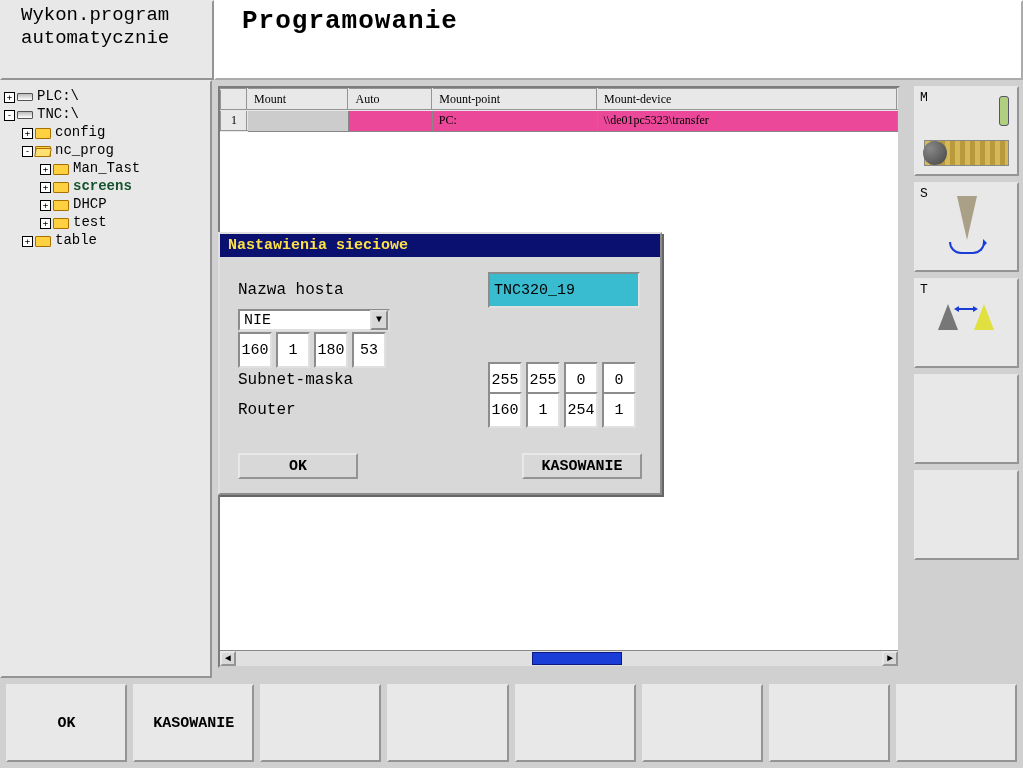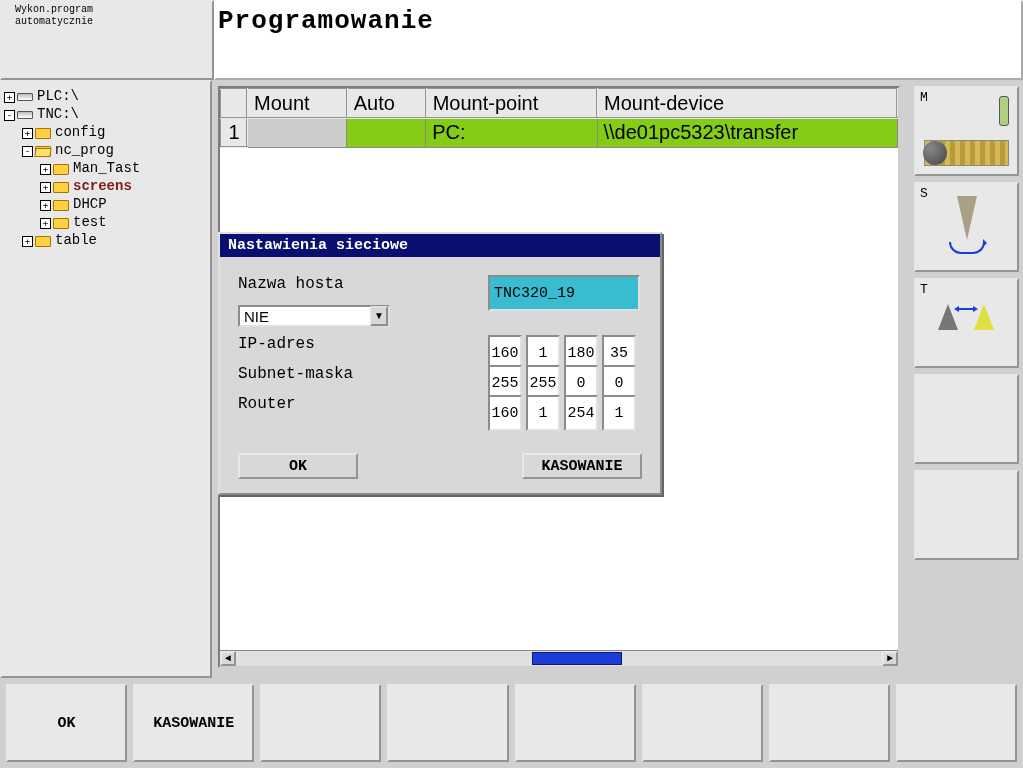--- a/index.html
+++ b/index.html
@@ -13,31 +13,31 @@
     position: relative;
   }
   .header {
     display: flex;
     height: 80px;
   }
   .header-left {
     width: 214px;
     background: #e8e8e8;
     border: 2px outset #e8e8e8;
-    padding: 2px 13px;
-    font-family: "Courier New", monospace;
-    font-size: 10px;
+    padding: 2px 19px;
+    font-family: "Courier New", monospace;
+    font-size: 19px;
     line-height: 1.2;
     white-space: pre-line;
   }
   .header-right {
     flex: 1;
     background: #fff;
     border: 2px outset #fff;
-    padding: 4px 2px;
+    padding: 4px 26px;
   }
   .header-title {
     font-family: "Courier New", monospace;
     font-size: 26px;
     font-weight: bold;
     letter-spacing: 1px;
   }
   .header-sub {
     font-family: "Courier New", monospace;
     font-size: 24px;
@@ -92,50 +92,50 @@
   .folder-icon.open::before {
     content: "";
     position: absolute;
     left: -1px; right: -1px; bottom: -1px; height: 7px;
     background: #ffe070;
     border: 1px solid #a87000;
     border-radius: 1px;
     transform: skewX(-10deg);
   }
   .tree-label { }
-  .selected { color: #7f1d1d; font-weight: bold; }
+  .selected { color: #14532d; font-weight: bold; }
 
   .content-wrap {
     width: 698px;
     background: #d0d0d0;
     padding: 4px 6px 4px 0;
     position: relative;
   }
   .content-box {
     position: absolute;
     left: 6px; top: 6px;
     width: 682px;
     height: 582px;
     background: #fff;
     border: 2px inset #d0d0d0;
   }
   .data-table {
     width: 100%;
     border-collapse: collapse;
-    font-family: Liberation Sans, sans-serif;
-    font-size: 20px;
+    font-family: Liberation Serif, serif;
+    font-size: 12px;
   }
   .data-table th, .data-table td {
     border: 1px solid #888;
     padding: 2px 6px;
     text-align: left;
     font-weight: normal;
   }
   .data-table th { background: #e8e8e8; border: 2px outset #e8e8e8; }
-  .data-table td { background: #84cc16; }
+  .data-table td { background: #ec4899; }
   .data-table th.rownum, .data-table td.rownum { background: #e8e8e8; text-align: center; width: 26px; border: 2px outset #e8e8e8; }
   .data-table td.gmount { background: #ccc; }
 
   .scrollbar-h {
     position: absolute;
     left: 0; right: 0; bottom: 0;
     height: 16px;
     background: #e0e0e0;
     border-top: 1px solid #888;
     display: flex;
@@ -227,31 +227,32 @@
   .dialog {
     position: absolute;
     left: 218px; top: 232px;
     width: 444px;
     background: #d8d8d8;
     border: 2px outset #e0e0e0;
     box-shadow: 2px 2px 0 #666;
   }
   .dialog-title {
     background: #0a1070;
-    color: #ffffff;
+    color: #fde047;
     padding: 3px 8px;
     font-family: "Courier New", monospace;
     font-size: 15px;
     font-weight: bold;
   }
   .dialog-body {
     padding: 18px 18px 14px 18px;
   }
   .dlg-row {
     display: flex;
+    align-items: center;
     height: 30px;
     font-family: "Courier New", monospace;
     font-size: 16px;
   }
   .dlg-label { width: 250px; }
   .txtfield {
     height: 22px;
     background: #fff;
     border: 2px inset #e0e0e0;
     padding: 16px 4px;
@@ -259,21 +260,21 @@
     font-size: 15px;
     display: inline-flex;
     align-items: center;
   }
   .txtfield.sel { background: #39bcd0; }
   .oct { width: 34px; margin-right: 4px; justify-content:center;}
   .select {
     width: 152px; height:22px;
     background:#fff; border:2px inset #e0e0e0;
     display:flex; align-items:center; justify-content:space-between;
-    padding:0 0 0 4px; font-family:Liberation Sans, sans-serif; font-size:15px;
+    padding:0 0 0 4px; font-family:Liberation Mono, monospace; font-size:15px;
   }
   .select .arrow{ width:18px;height:20px;background:#d8d8d8;border:2px outset #e0e0e0; font-size:10px; text-align:center; line-height:16px;}
   .dlg-buttons {
     display: flex;
     justify-content: space-between;
     margin-top: 28px;
   }
   .dlg-btn {
     width: 120px; height: 26px;
     background: #d8d8d8;
@@ -431,32 +432,31 @@
           <span>TNC320_19</span>
         </div>
     </div>
     <div class="dlg-row">
       <div class="select">
           <span>NIE</span>
           <span class="arrow">▼</span>
         </div>
     </div>
     <div class="dlg-row">
-      <div class="dlg-label">IP-adres</div>
       <div class="txtfield oct">
           <span>160</span>
         </div>
       <div class="txtfield oct">
           <span>1</span>
         </div>
       <div class="txtfield oct">
           <span>180</span>
         </div>
       <div class="txtfield oct">
-          <span>35</span>
+          <span>53</span>
         </div>
     </div>
     <div class="dlg-row">
       <div class="dlg-label">Subnet-maska</div>
       <div class="txtfield oct">
           <span>255</span>
         </div>
       <div class="txtfield oct">
           <span>255</span>
         </div>

